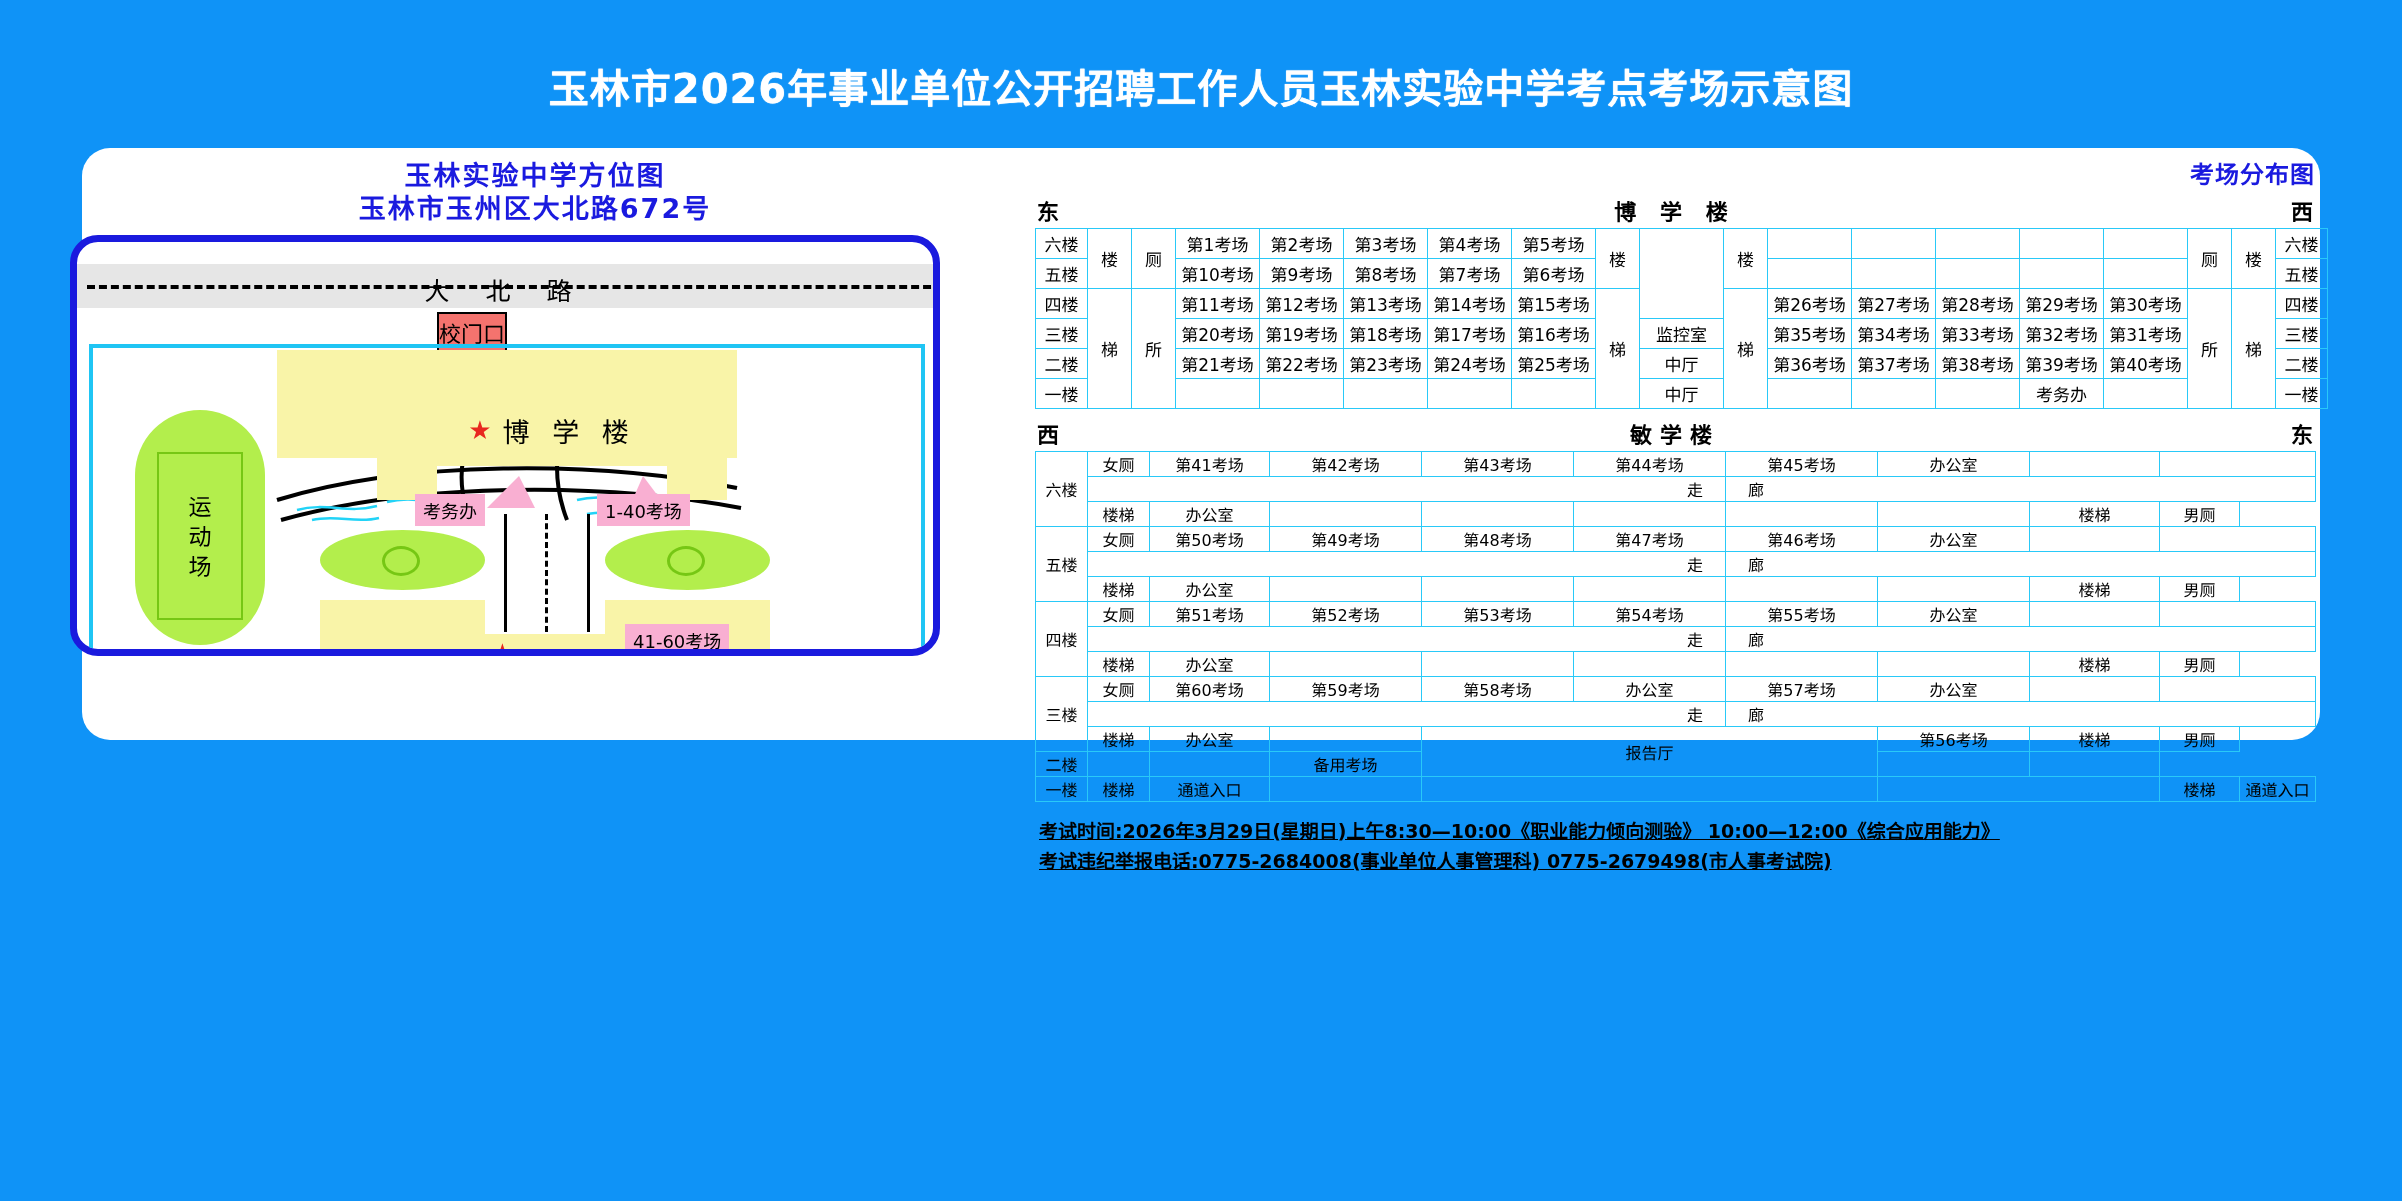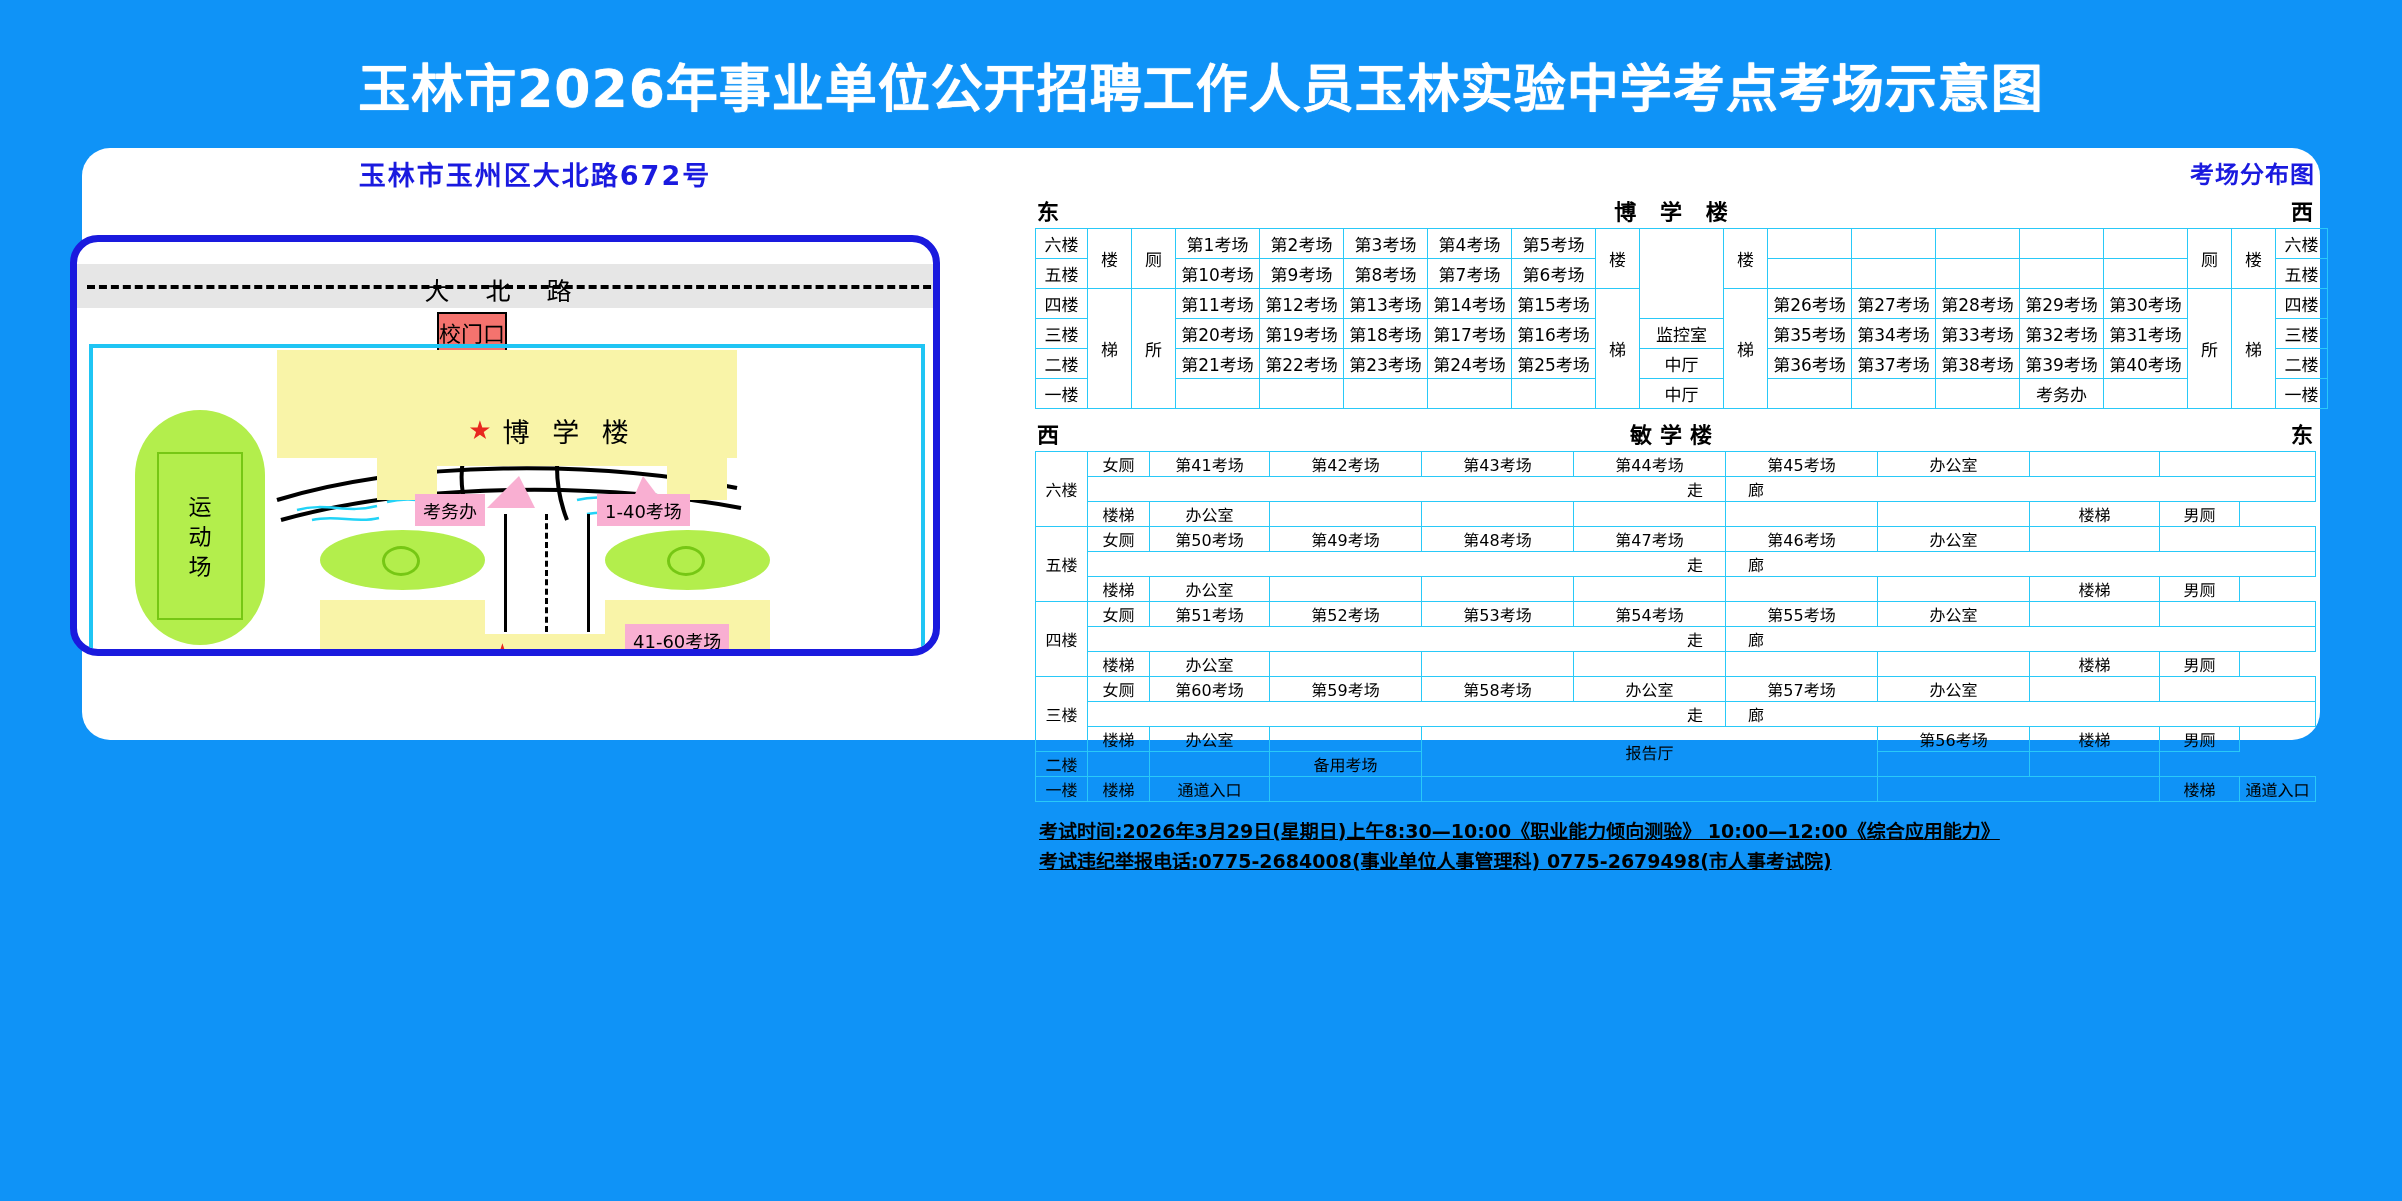--- a/index.html
+++ b/index.html
@@ -10,21 +10,21 @@
     font-family:"DejaVu Sans","Liberation Sans",sans-serif;
     overflow:hidden;
     position:relative;
   }
 
   
   #poster-title{
     position:absolute; left:0; top:58px; width:2402px;
     text-align:center;
     color:#ffffff;
-    font-size:52px;
+    font-size:40px;
     font-weight:700;
     letter-spacing:1px;
     line-height:62px;
     white-space:nowrap;
     text-shadow:0 0 1px #ffffff;
   }
 
   
   #white-card{
     position:absolute;
@@ -182,20 +182,21 @@
 </style>
 </head>
 <body>
 
 <div id="poster-title">玉林市2026年事业单位公开招聘工作人员玉林实验中学考点考场示意图</div>
 
 <div id="white-card"></div>
 
 <div id="map-block">
   <div id="map-heading">
+    <div>玉林实验中学方位图</div>
     <div>玉林市玉州区大北路672号</div>
   </div>
 
   <div id="map-frame">
 
     <div id="road-band">
       <div id="road-dash"></div>
       <div id="road-label">大 北 路</div>
     </div>
 

